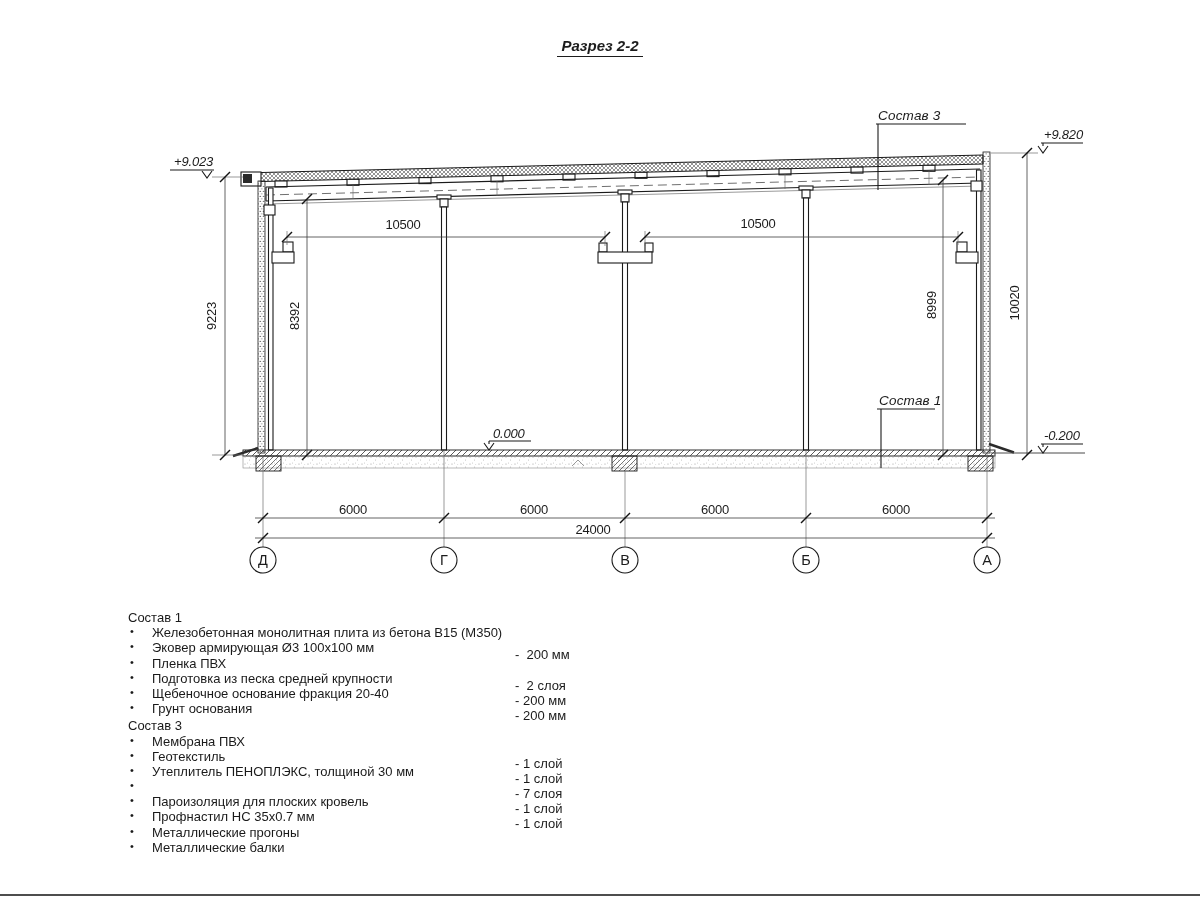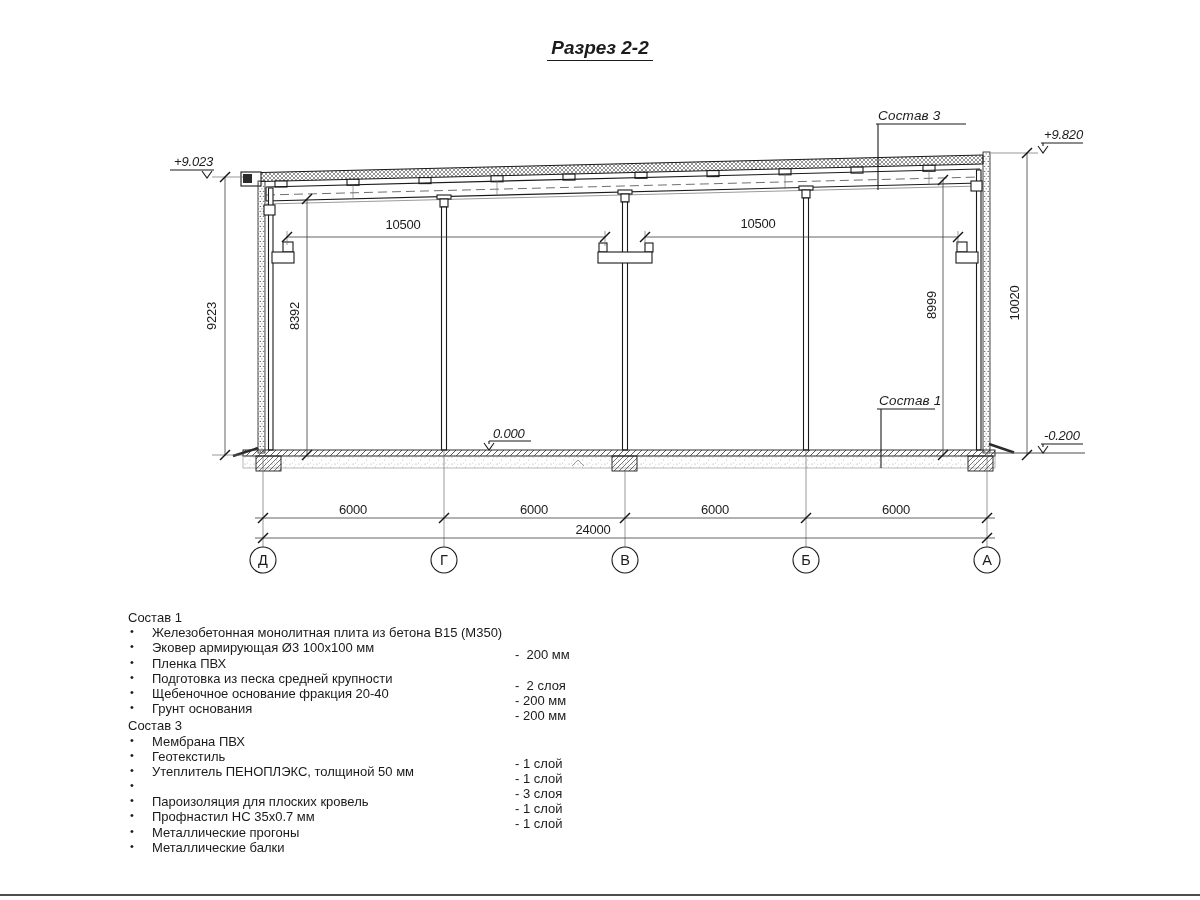--- a/index.html
+++ b/index.html
@@ -17,21 +17,21 @@
   .splice{stroke:#666;stroke-width:0.6;}
   .apron{stroke:#2b2b2b;stroke-width:2.4;}
   text{fill:#1c1c1c;font-family:"Liberation Sans",sans-serif;}
   .dimtext{font-size:13px;letter-spacing:-0.2px;}
   .elevtext{font-size:13px;font-style:italic;letter-spacing:-0.2px;}
   .callout{font-size:13.5px;font-style:italic;letter-spacing:0.2px;}
   .axisletter{font-size:14.5px;}
 
   
   .title-wrap{position:absolute;top:37px;left:0;width:100%;text-align:center;}
-  .title-text{font-size:19px;font-style:italic;font-weight:bold;
+  .title-text{font-size:15px;font-style:italic;font-weight:bold;
               border-bottom:1.2px solid #1c1c1c;padding:0 4px 2px 4px;}
 
   
   .specs{position:absolute;left:128px;top:610px;width:480px;
          font-size:13px;line-height:15.2px;color:#1a1a1a;}
   .spec-row{position:relative;height:15.2px;white-space:nowrap;}
   .spec-header{position:relative;height:15.2px;}
   .spec-header.second{margin-top:2px;}
   .bullet{position:absolute;left:2px;top:-1px;font-size:11px;}
   .spec-label{position:absolute;left:24px;}
@@ -306,22 +306,22 @@
       <span class="spec-label">Мембрана ПВХ</span>
       <span class="spec-value">- 1 слой</span>
     </div>
     <div class="spec-row">
       <span class="bullet">•</span>
       <span class="spec-label">Геотекстиль</span>
       <span class="spec-value">- 1 слой</span>
     </div>
     <div class="spec-row">
       <span class="bullet">•</span>
-      <span class="spec-label">Утеплитель ПЕНОПЛЭКС, толщиной 50 мм</span>
-      <span class="spec-value">- 3 слоя</span>
+      <span class="spec-label">Утеплитель ПЕНОПЛЭКС, толщиной 30 мм</span>
+      <span class="spec-value">- 7 слоя</span>
     </div>
     <div class="spec-row">
       <span class="bullet">•</span>
       <span class="spec-value">- 1 слой</span>
     </div>
     <div class="spec-row">
       <span class="bullet">•</span>
       <span class="spec-label">Пароизоляция для плоских кровель</span>
       <span class="spec-value">- 1 слой</span>
     </div>

